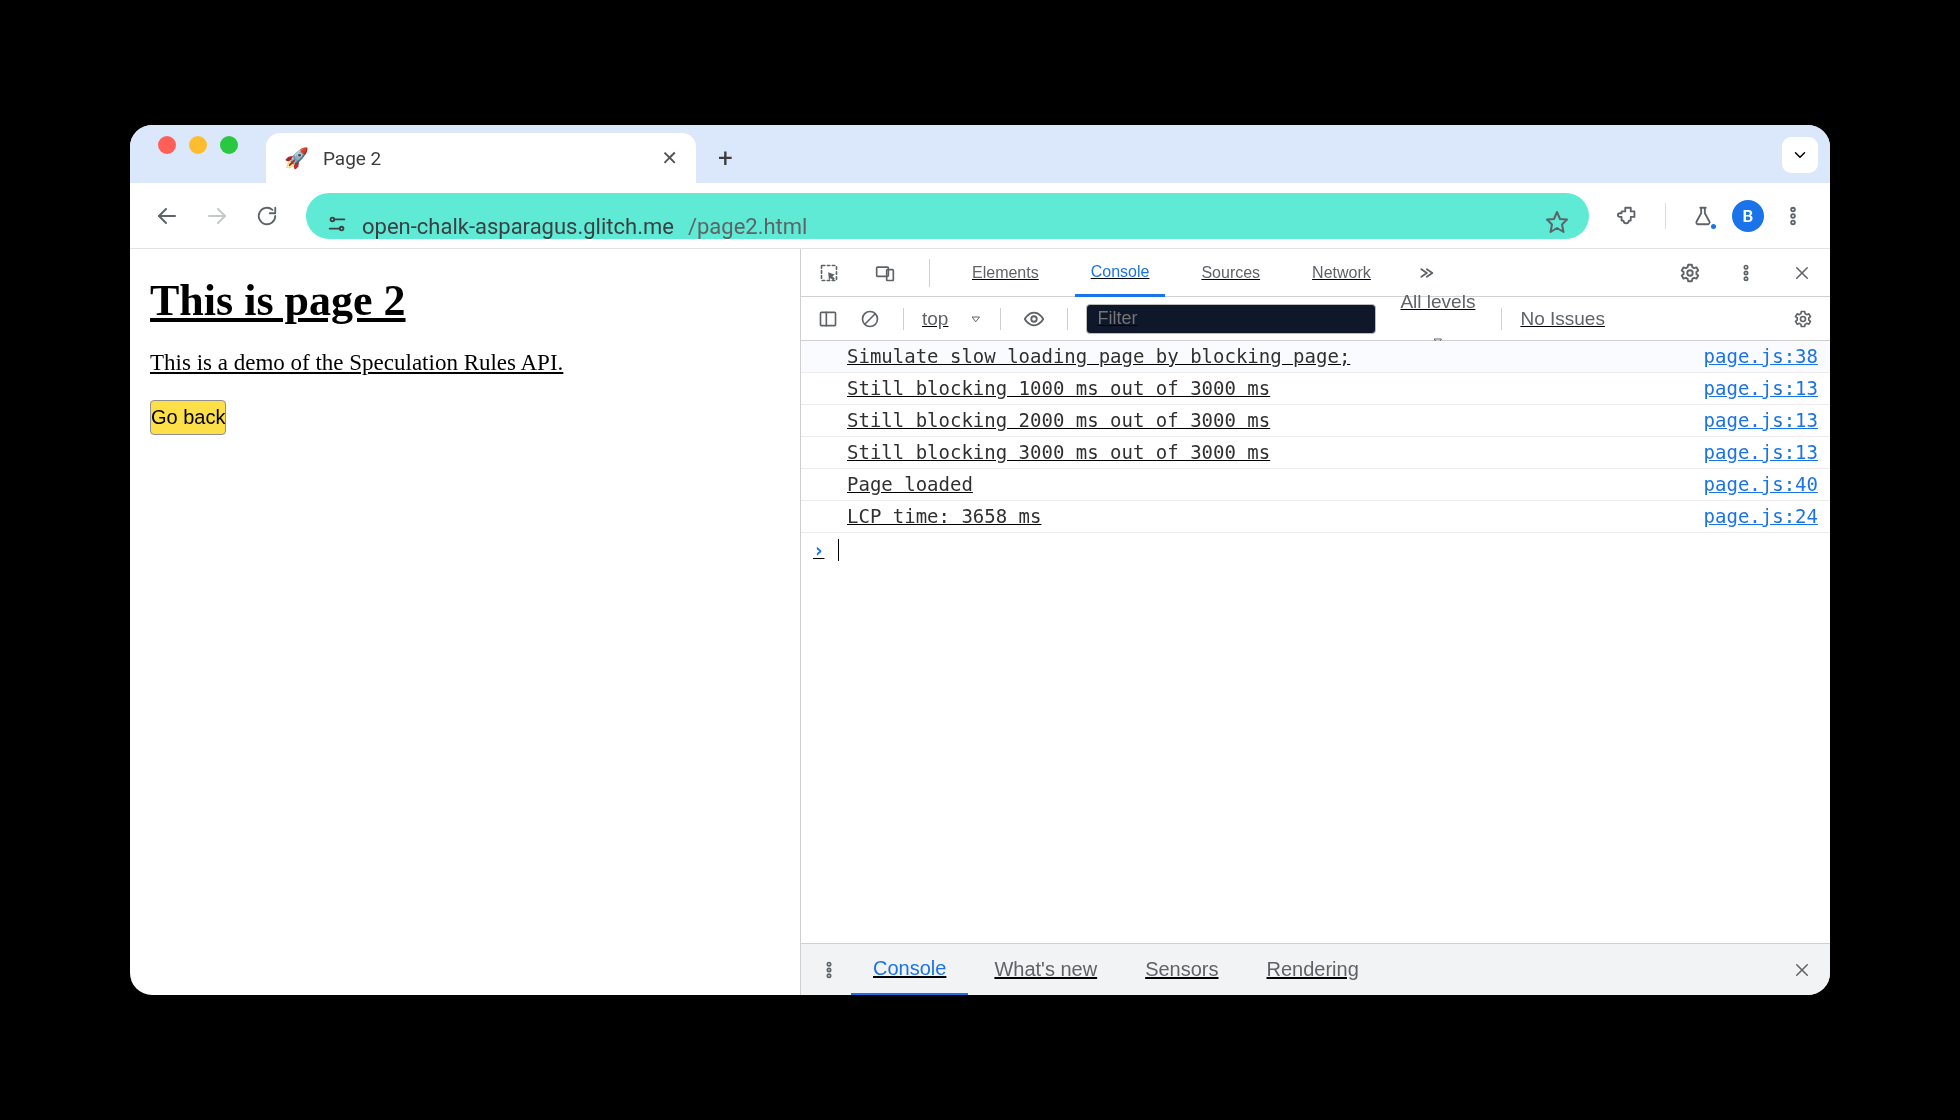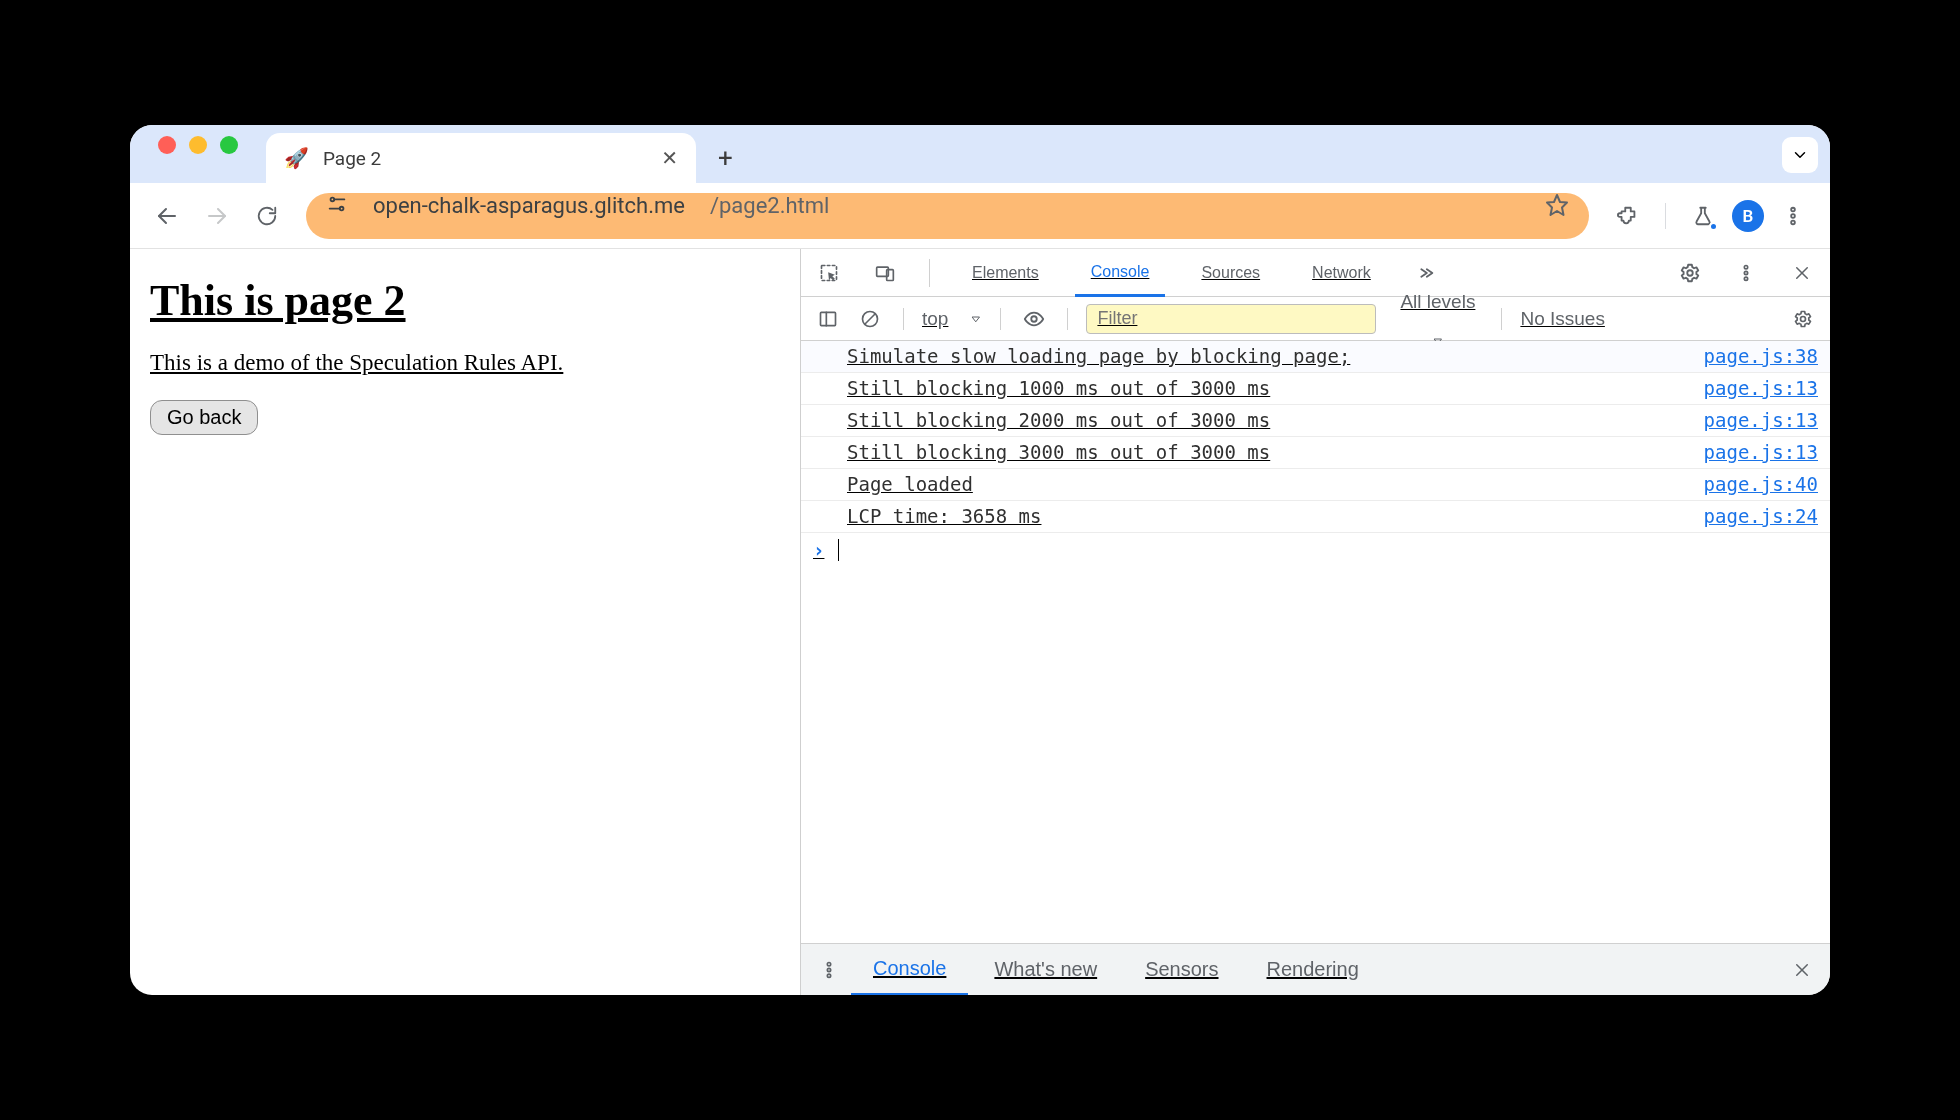--- a/index.html
+++ b/index.html
@@ -87,27 +87,27 @@
   .tb-btn {
     width:42px;height:42px;
     display:flex;align-items:center;justify-content:center;
     border-radius:50%;
     cursor:pointer;
     color:#5f6368;
   }
   .tb-btn.disabled { opacity:.35; cursor:default; }
   .omnibox {
     flex:1;
-    background:#fdba74;
+    background:#5eead4;
     height:46px;
     border-radius:23px;
     display:flex;
-    align-items:flex-start;
+    align-items:flex-end;
     padding:0 20px;
-    gap:25px;
+    gap:14px;
     font-size:22px;
     color:#3c4043;
     margin:0 10px;
   }
   .omnibox .url-rest { color:#5f6368; }
   .omnibox .star { margin-left:auto; color:#5f6368; }
   .site-chip { font-size:18px; }
   .avatar {
     width:32px;height:32px;border-radius:50%;
     background:#1a73e8;color:#fff;
@@ -126,24 +126,24 @@
     width: 670px;
     padding: 26px 20px;
     font-family: Georgia, "Times New Roman", serif;
     color:#000;
   }
   .page-pane h1 { font-size:44px; font-weight:700; margin-bottom:24px; }
   .page-pane p { font-size:23px; margin-bottom:24px; }
   .page-pane button {
     font-size:20px;
     font-family: -apple-system, sans-serif;
-    padding:5px 16px;
-    background:#e5e5e5;
+    padding:5px 0;
+    background:#fde047;
     border:1px solid #8f8f8f;
-    border-radius:12px;
+    border-radius:4px;
     cursor:pointer;
   }
   
   .devtools {
     flex:1;
     display:flex;
     flex-direction:column;
     border-left:1px solid #cfcfcf;
     font-family: -apple-system, sans-serif;
     min-width:0;
@@ -191,21 +191,21 @@
   }
   .ct-sel { display:flex;align-items:center;gap:22px;cursor:pointer; }
   .ct-filter {
     border:1px solid #bcbcbc;
     border-radius:4px;
     height:30px;
     flex:0 0 290px;
     padding:0 10px;
     font-size:18px;
     color:#888;
-    background:#fef9c3;
+    background:#0f172a;
     outline:none;
   }
   
   .logs {
     flex:1;
     overflow:auto;
     font-family: Menlo, Consolas, monospace;
     font-size:19px;
   }
   .logrow {

